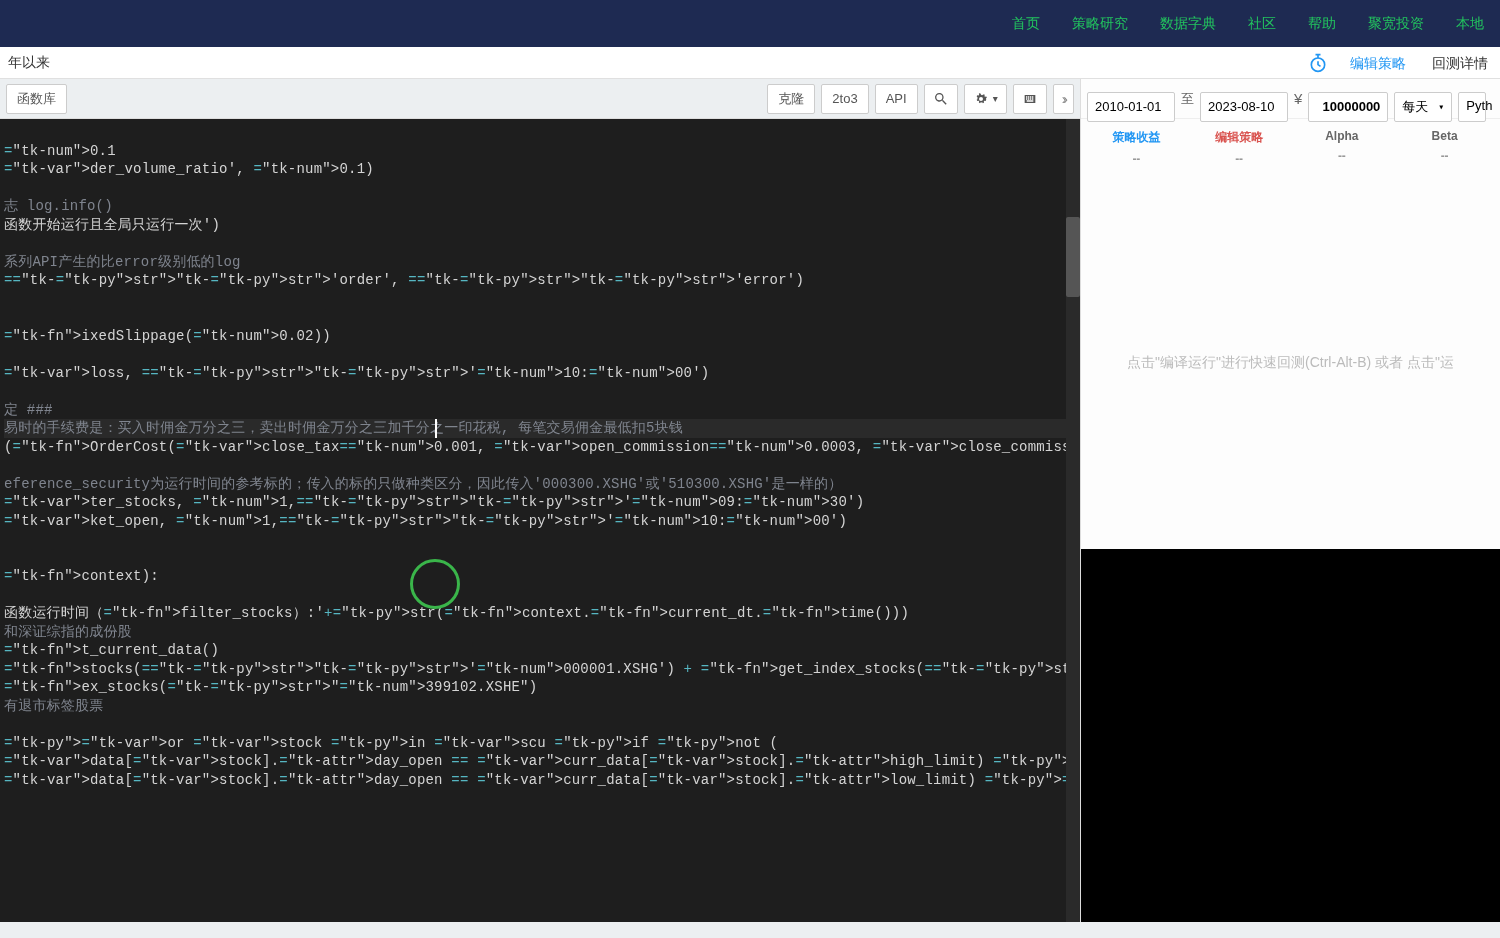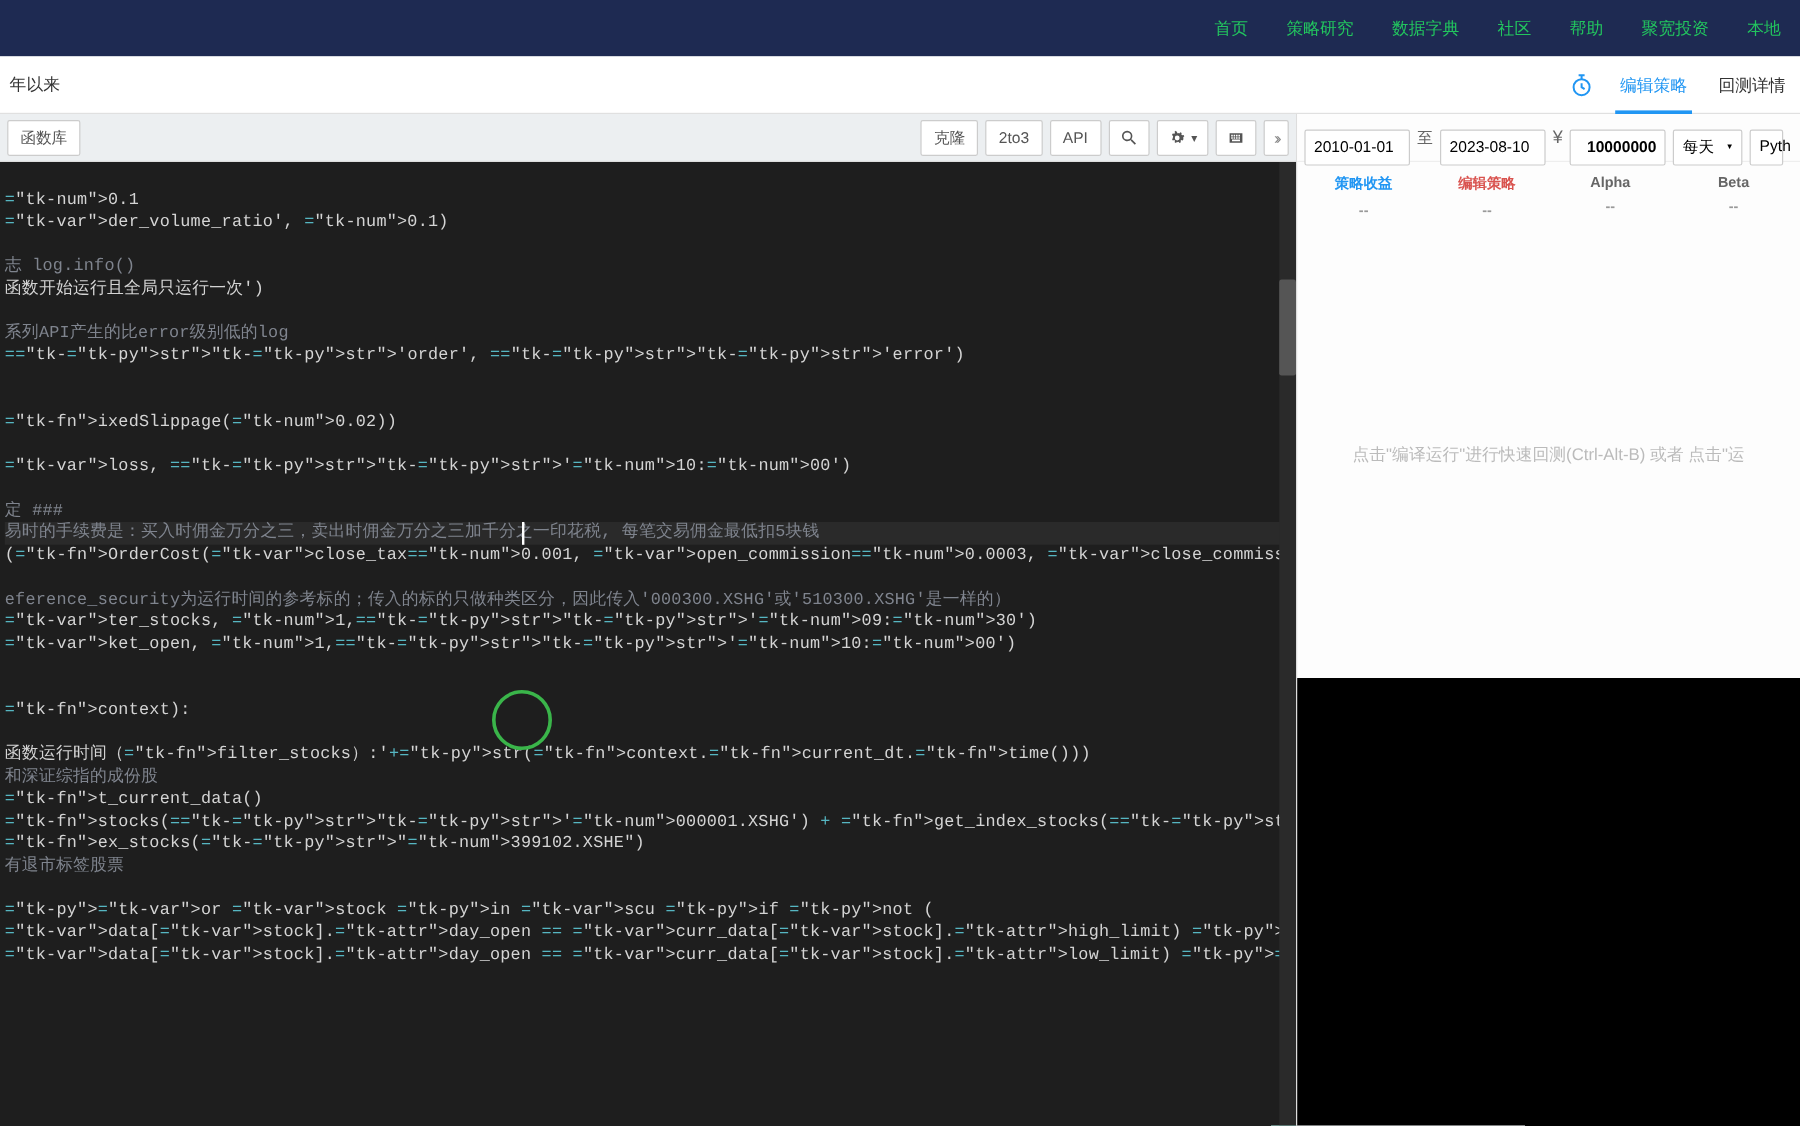--- a/index.html
+++ b/index.html
@@ -1,26 +1,26 @@
 <!DOCTYPE html>
 <html><head>
 <meta charset="utf-8">
 <style>
 * { margin: 0; padding: 0; box-sizing: border-box; }
 body { font-family: "Microsoft YaHei", Arial, sans-serif; font-size: 13px; background: #eceff1; overflow: hidden; width: 1500px; height: 938px; }
 .topnav { background: #1e2a52; height: 47px; display: flex; align-items: center; justify-content: flex-end; padding-right: 0; }
 .topnav a { color: #22c55e; text-decoration: none; padding: 0 16px; font-size: 14px; height: 47px; line-height: 47px; }
-.subbar { background: #fff; height: 48px; display: flex; align-items: center; justify-content: space-between; border-bottom: 1px solid #e0e0e0; }
+.subbar { background: #fff; height: 32px; display: flex; align-items: center; justify-content: space-between; border-bottom: 1px solid #e0e0e0; }
 .subbar-left { padding-left: 8px; font-size: 14px; color: #333; }
 .subbar-right { display: flex; align-items: center; gap: 18px; padding-right: 8px; }
 .timer-icon { width: 20px; height: 20px; color: #2196f3; }
 .tab { font-size: 14px; color: #333; padding: 0 4px; height: 48px; line-height: 48px; cursor: pointer; }
 .tab.active { color: #2196f3; border-bottom: 3px solid #2196f3; }
 .main { display: flex; height: 843px; }
-.left-pane { flex: 1; display: flex; flex-direction: column; background: #5eead4; min-width: 0; }
+.left-pane { flex: 1; display: flex; flex-direction: column; background: #3b82f6; min-width: 0; }
 .toolbar { height: 40px; background: #eceff1; display: flex; align-items: center; padding: 4px 6px; gap: 6px; border-bottom: 1px solid #ddd; }
 .toolbtn { background: #fff; border: 1px solid #ccc; padding: 5px 10px; font-size: 13px; color: #555; cursor: pointer; border-radius: 2px; height: 30px; display: flex; align-items: center; }
 .toolbtn.icon-only { padding: 5px 8px; }
 .spacer { flex: 1; }
 .editor-wrap { flex: 1; position: relative; background: #1e1e1e; overflow: hidden; }
 .editor { position: absolute; inset: 0; font-family: Consolas, "Courier New", monospace; font-size: 14px; line-height: 18.5px; white-space: pre; color: #d4d4d4; padding: 4px 0 4px 4px; overflow: hidden; letter-spacing: 0.2px; }
 .editor .line { height: 18.5px; position: relative; }
 .editor .line.hl { background: #2a2a2a; }
 .editor .line.hl::after { content: ""; position: absolute; left: 431px; top: 0; width: 2px; height: 18.5px; background: #fff; }
 .scrollbar-track { position: absolute; right: 0; top: 0; width: 14px; height: 100%; background: #2a2a2a; }

